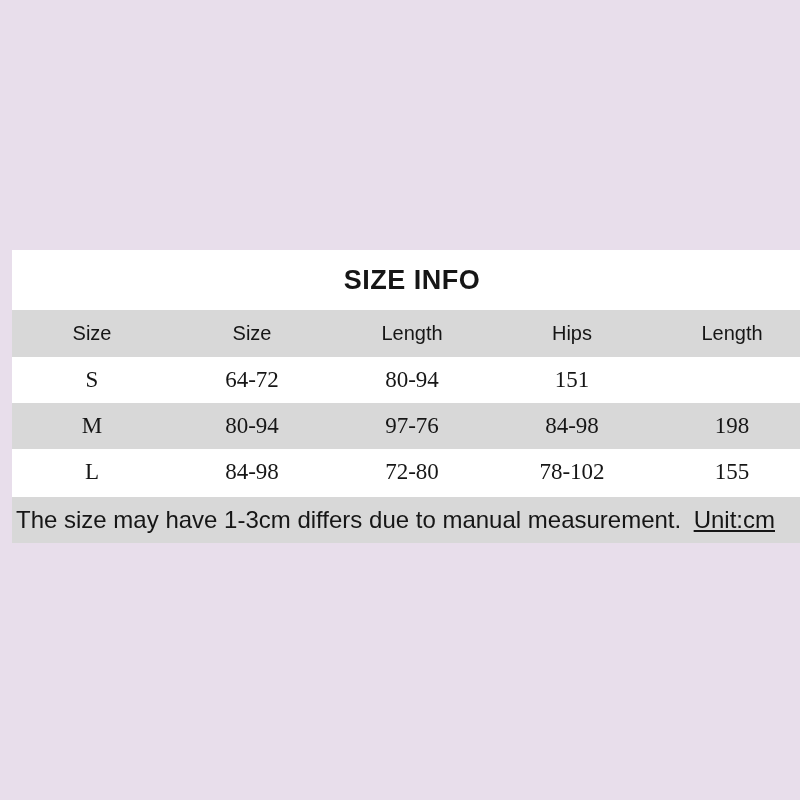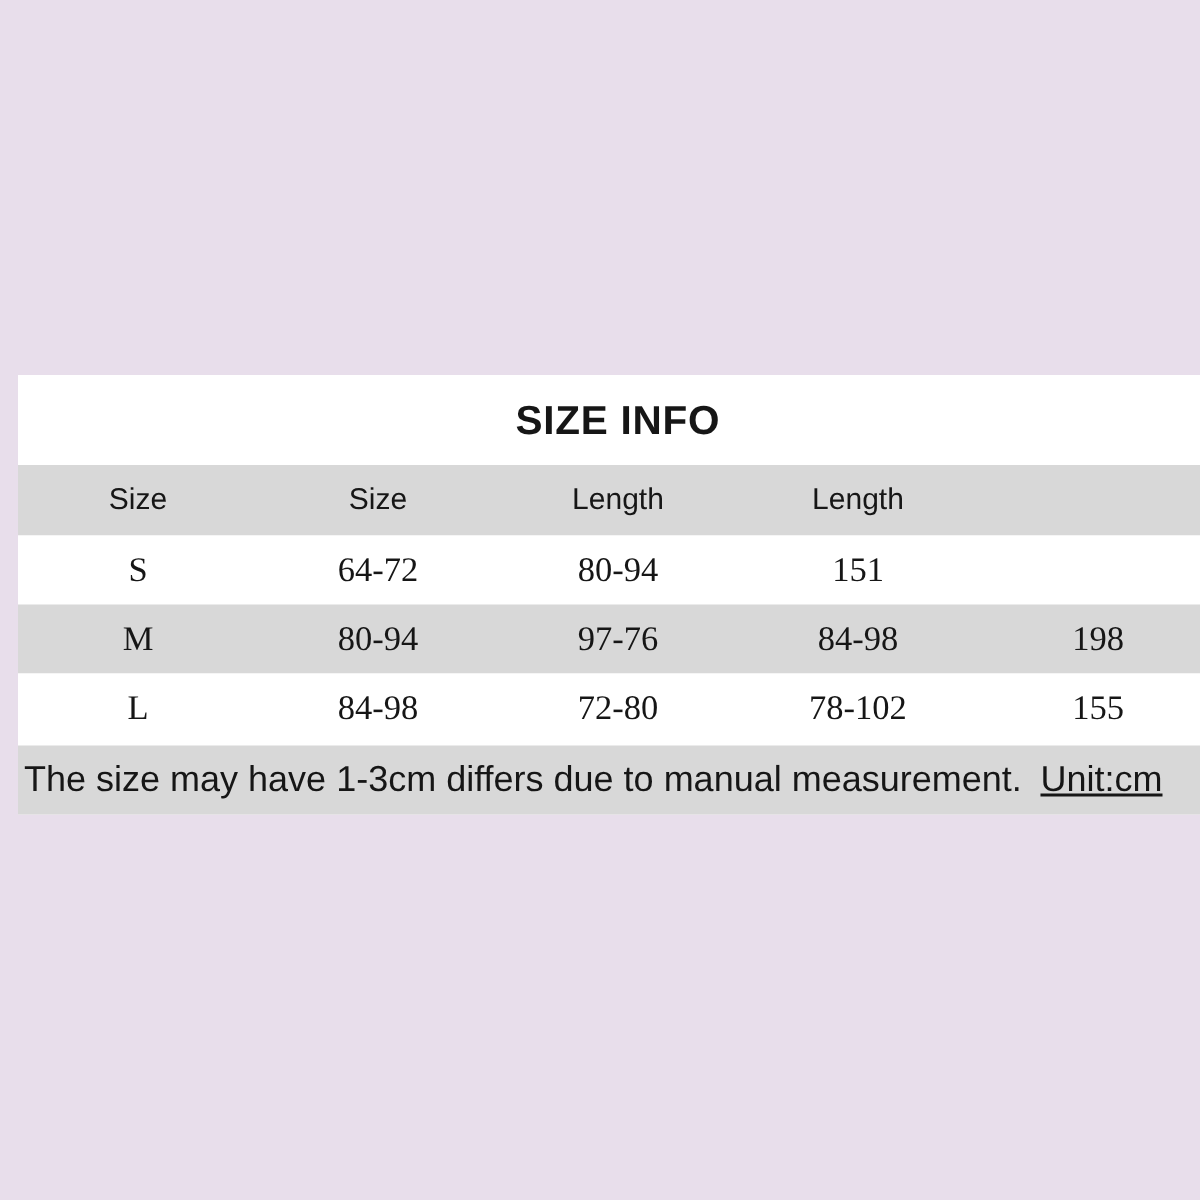--- a/index.html
+++ b/index.html
@@ -80,20 +80,21 @@
   <div class="panel">
 
     <div class="title-wrap">
       <div class="title">SIZE INFO</div>
     </div>
 
     <div class="row header-row">
       <div class="cell">Size</div>
       <div class="cell">Size</div>
       <div class="cell">Length</div>
+      <div class="cell">Hips</div>
       <div class="cell">Length</div>
     </div>
 
     <div class="row data-row">
       <div class="cell">S</div>
       <div class="cell">64-72</div>
       <div class="cell">80-94</div>
       <div class="cell">151</div>
     </div>
 

